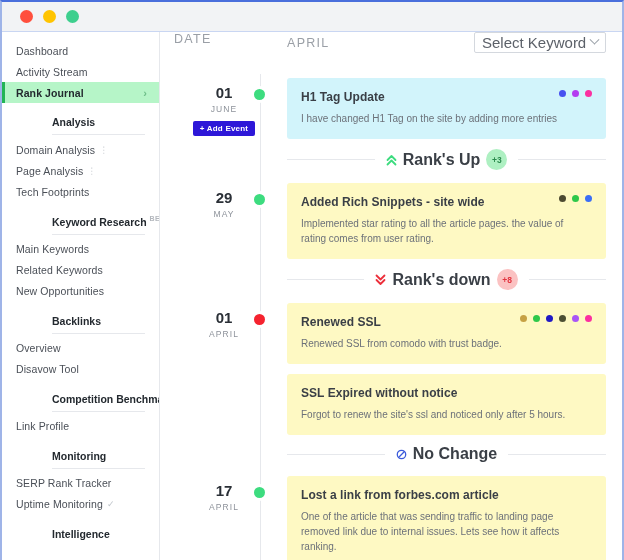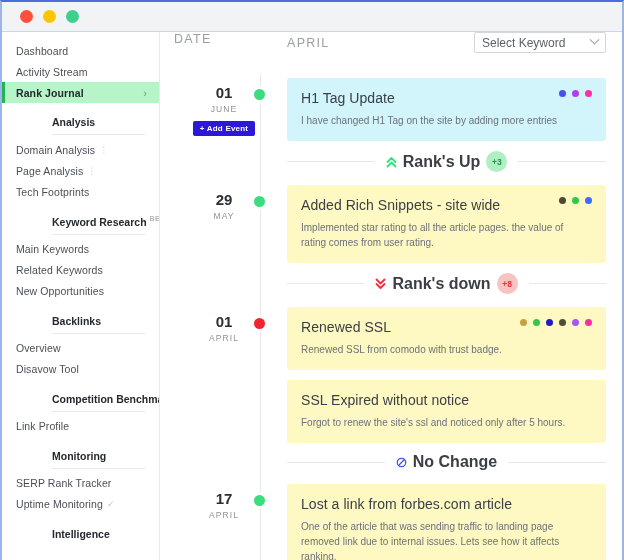--- a/index.html
+++ b/index.html
@@ -110,21 +110,21 @@
     display: flex; align-items: center; justify-content: space-between;
     padding-right: 16px;
   }
   .keyword-select {
     width: 132px; height: 21px;
     border: 1px solid #d4d8de;
     border-radius: 2px;
     background: #fff;
     display: flex; align-items: center; justify-content: space-between;
     padding: 0 7px;
-    font-size: 12px; color: #5c6169; letter-spacing: 0;
+    font-size: 15px; color: #5c6169; letter-spacing: 0;
   }
   .keyword-select .caret {
     width: 7px; height: 7px;
     border-right: 1.2px solid #9aa0a8;
     border-bottom: 1.2px solid #9aa0a8;
     transform: rotate(45deg) translate(-2px,-2px);
   }
 
   
   .timeline {
@@ -179,21 +179,21 @@
 
   .card {
     background: #fef9c3;
     border-radius: 3px;
     padding: 12px 14px 13px 14px;
     position: relative;
     margin-bottom: 10px;
   }
   .card.highlight { background: #d2f4fb; }
   .card-title {
-    font-size: 14px; font-weight: normal; color: #3a3f46;
+    font-size: 12px; font-weight: bold; color: #3a3f46;
     margin-bottom: 7px; letter-spacing: .05px;
   }
   .card-desc {
     font-size: 10px; color: #6c7179; line-height: 15px; max-width: 265px;
   }
   .tagdots {
     position: absolute; top: 12px; right: 14px;
     display: flex; gap: 6px;
   }
   .tagdot { width: 7px; height: 7px; border-radius: 50%; }

